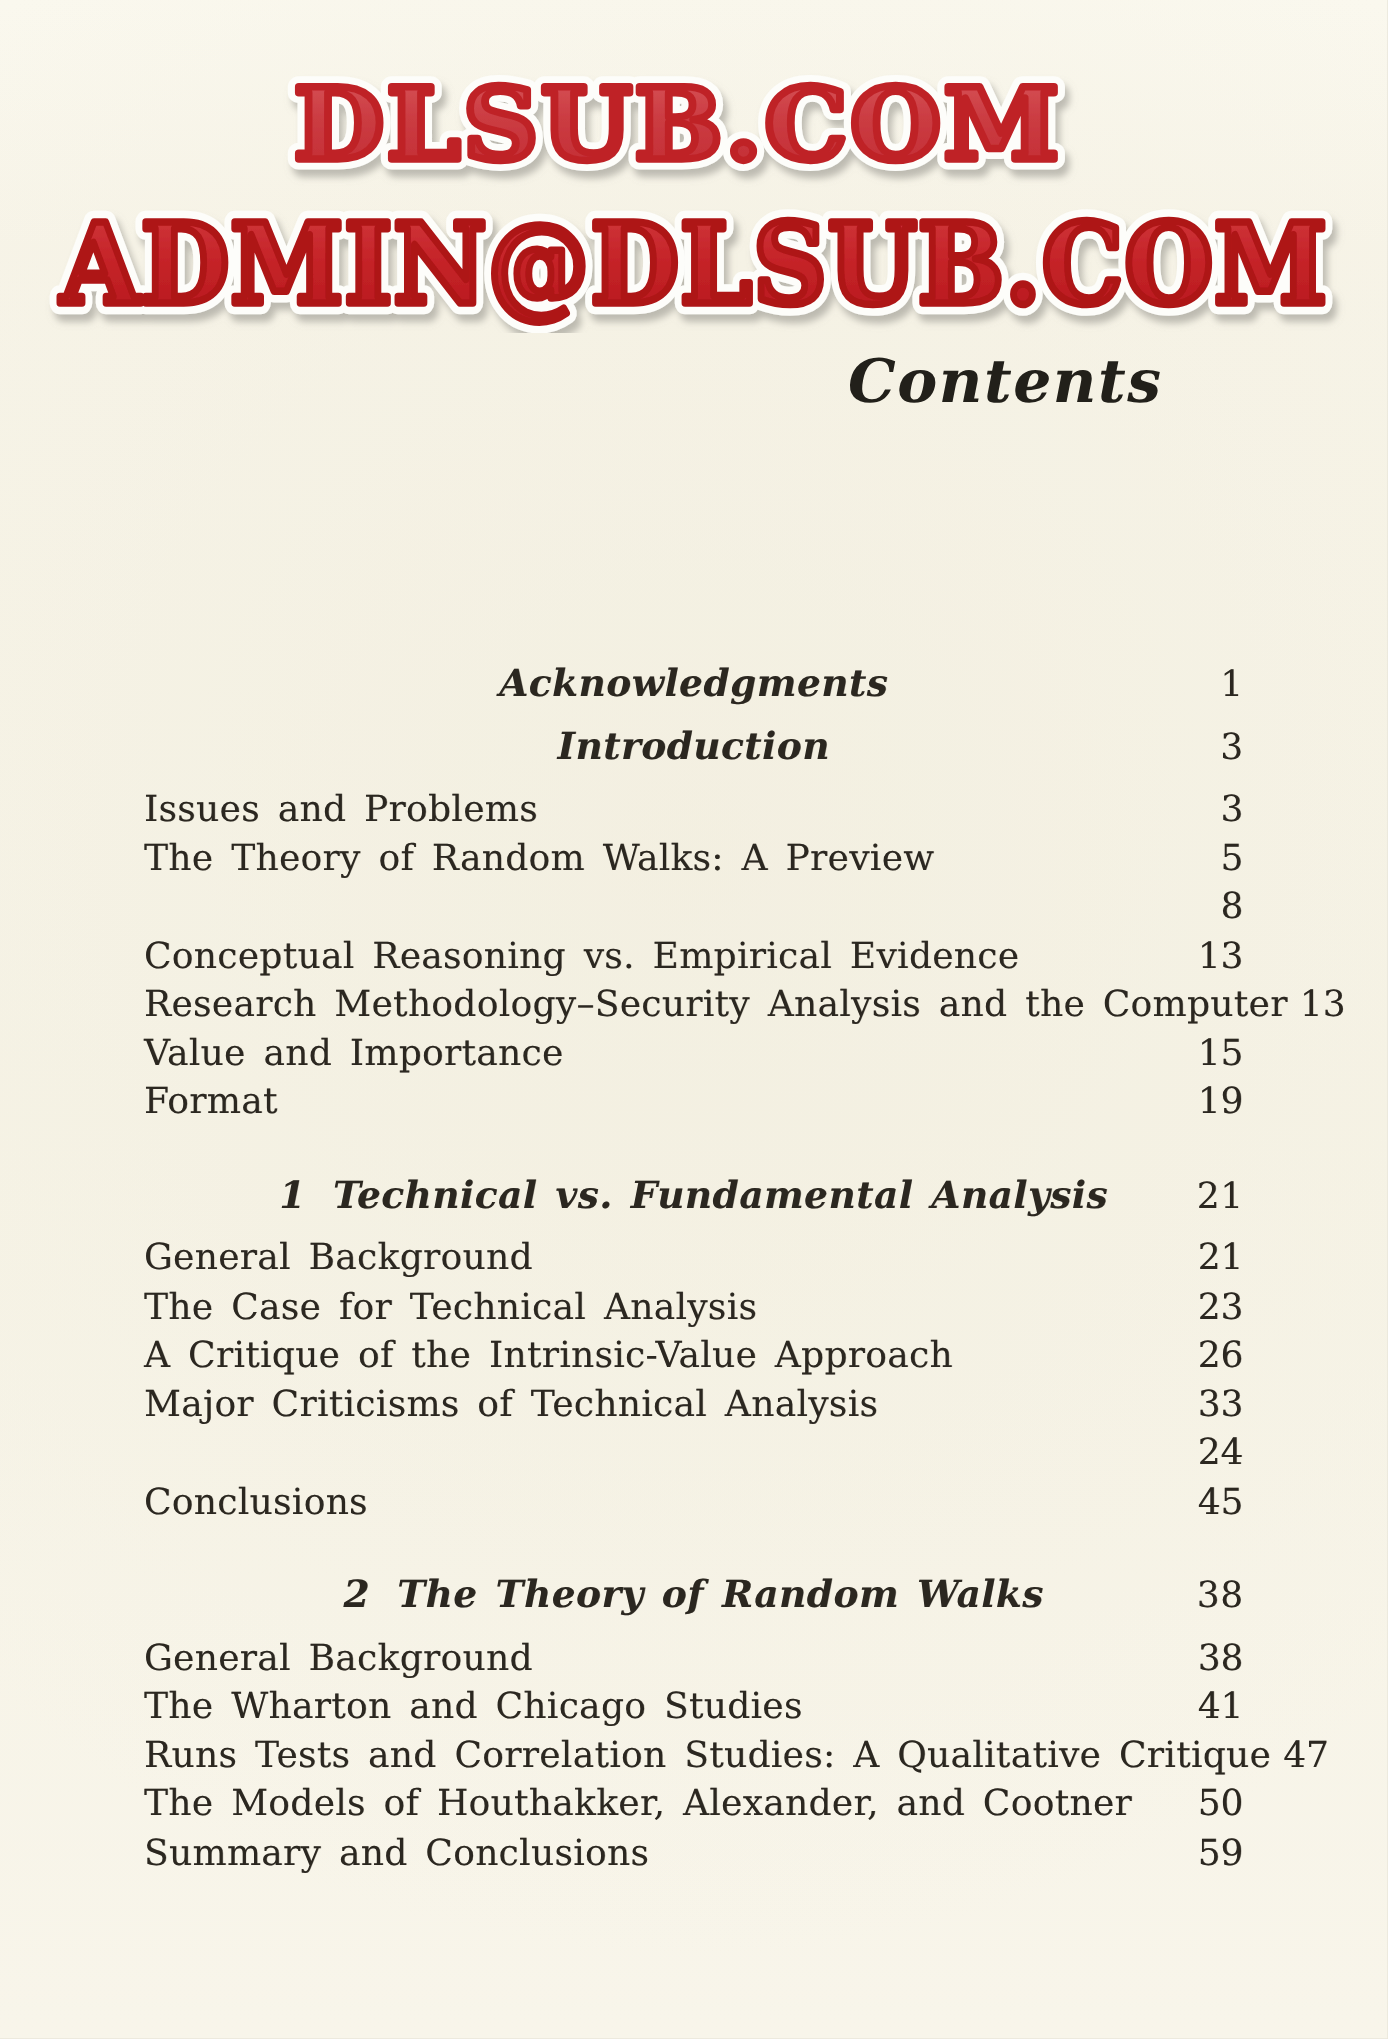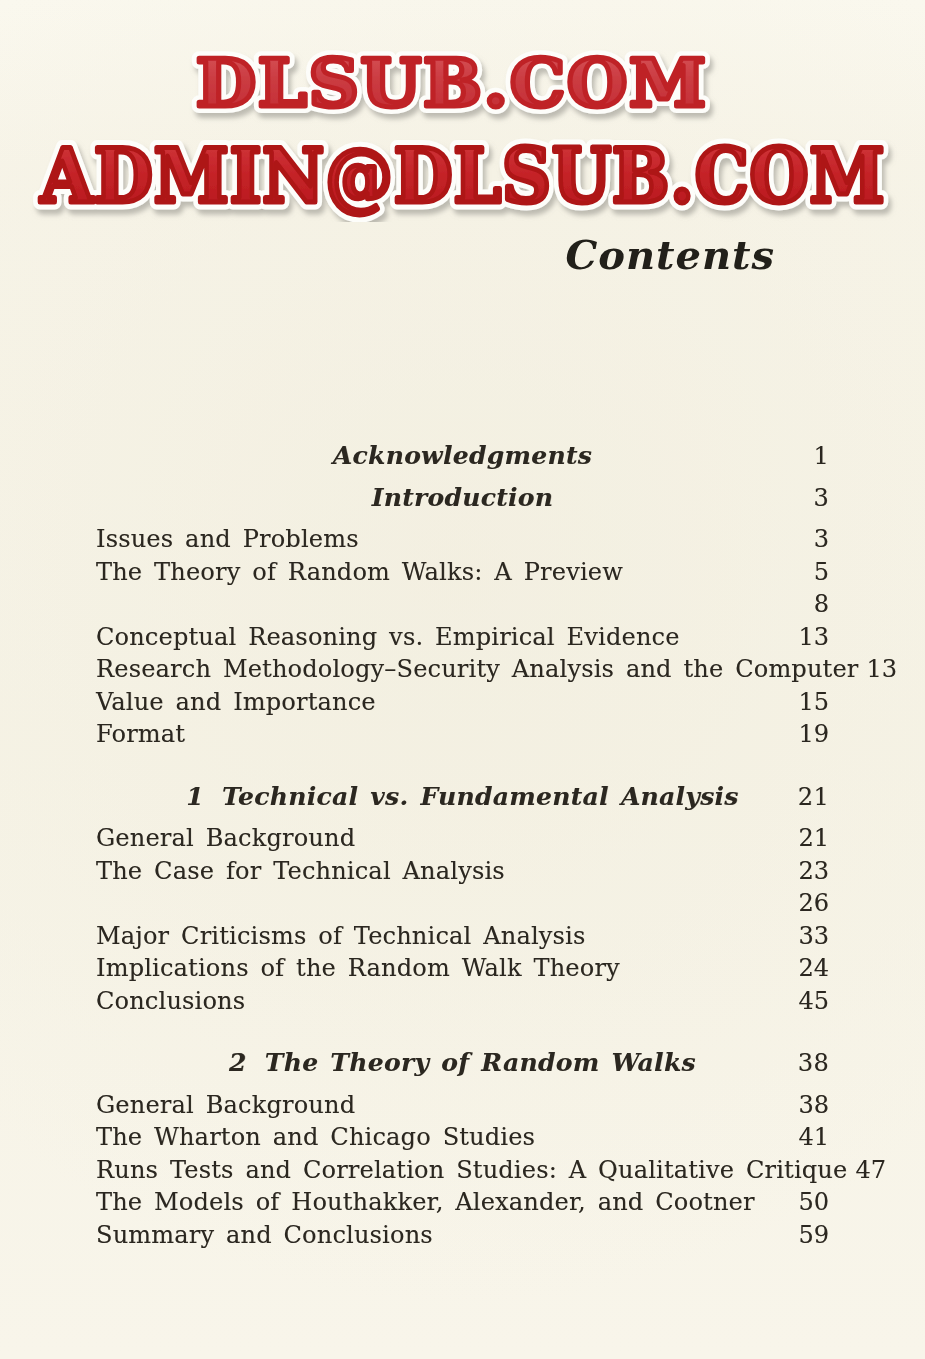--- a/index.html
+++ b/index.html
@@ -165,30 +165,30 @@
     <span class="entry-label">General Background</span>
     <span class="page-num">21</span>
   </div>
 
   <div class="toc-row">
     <span class="entry-label">The Case for Technical Analysis</span>
     <span class="page-num">23</span>
   </div>
 
   <div class="toc-row">
+    <span class="entry-label">A Critique of the Intrinsic-Value Approach</span>
     <span class="page-num">26</span>
   </div>
 
   <div class="toc-row">
     <span class="entry-label">Major Criticisms of Technical Analysis</span>
     <span class="page-num">33</span>
   </div>
 
   <div class="toc-row">
-    <span class="entry-label">Implications of the Random Walk Theory</span>
     <span class="page-num">24</span>
   </div>
 
   <div class="toc-row">
     <span class="entry-label">Conclusions</span>
     <span class="page-num">45</span>
   </div>
 
   <div class="toc-heading-row">
     <span class="heading-text"><span class="chap-num">2</span><span class="chap-title">The Theory of Random Walks</span></span>

